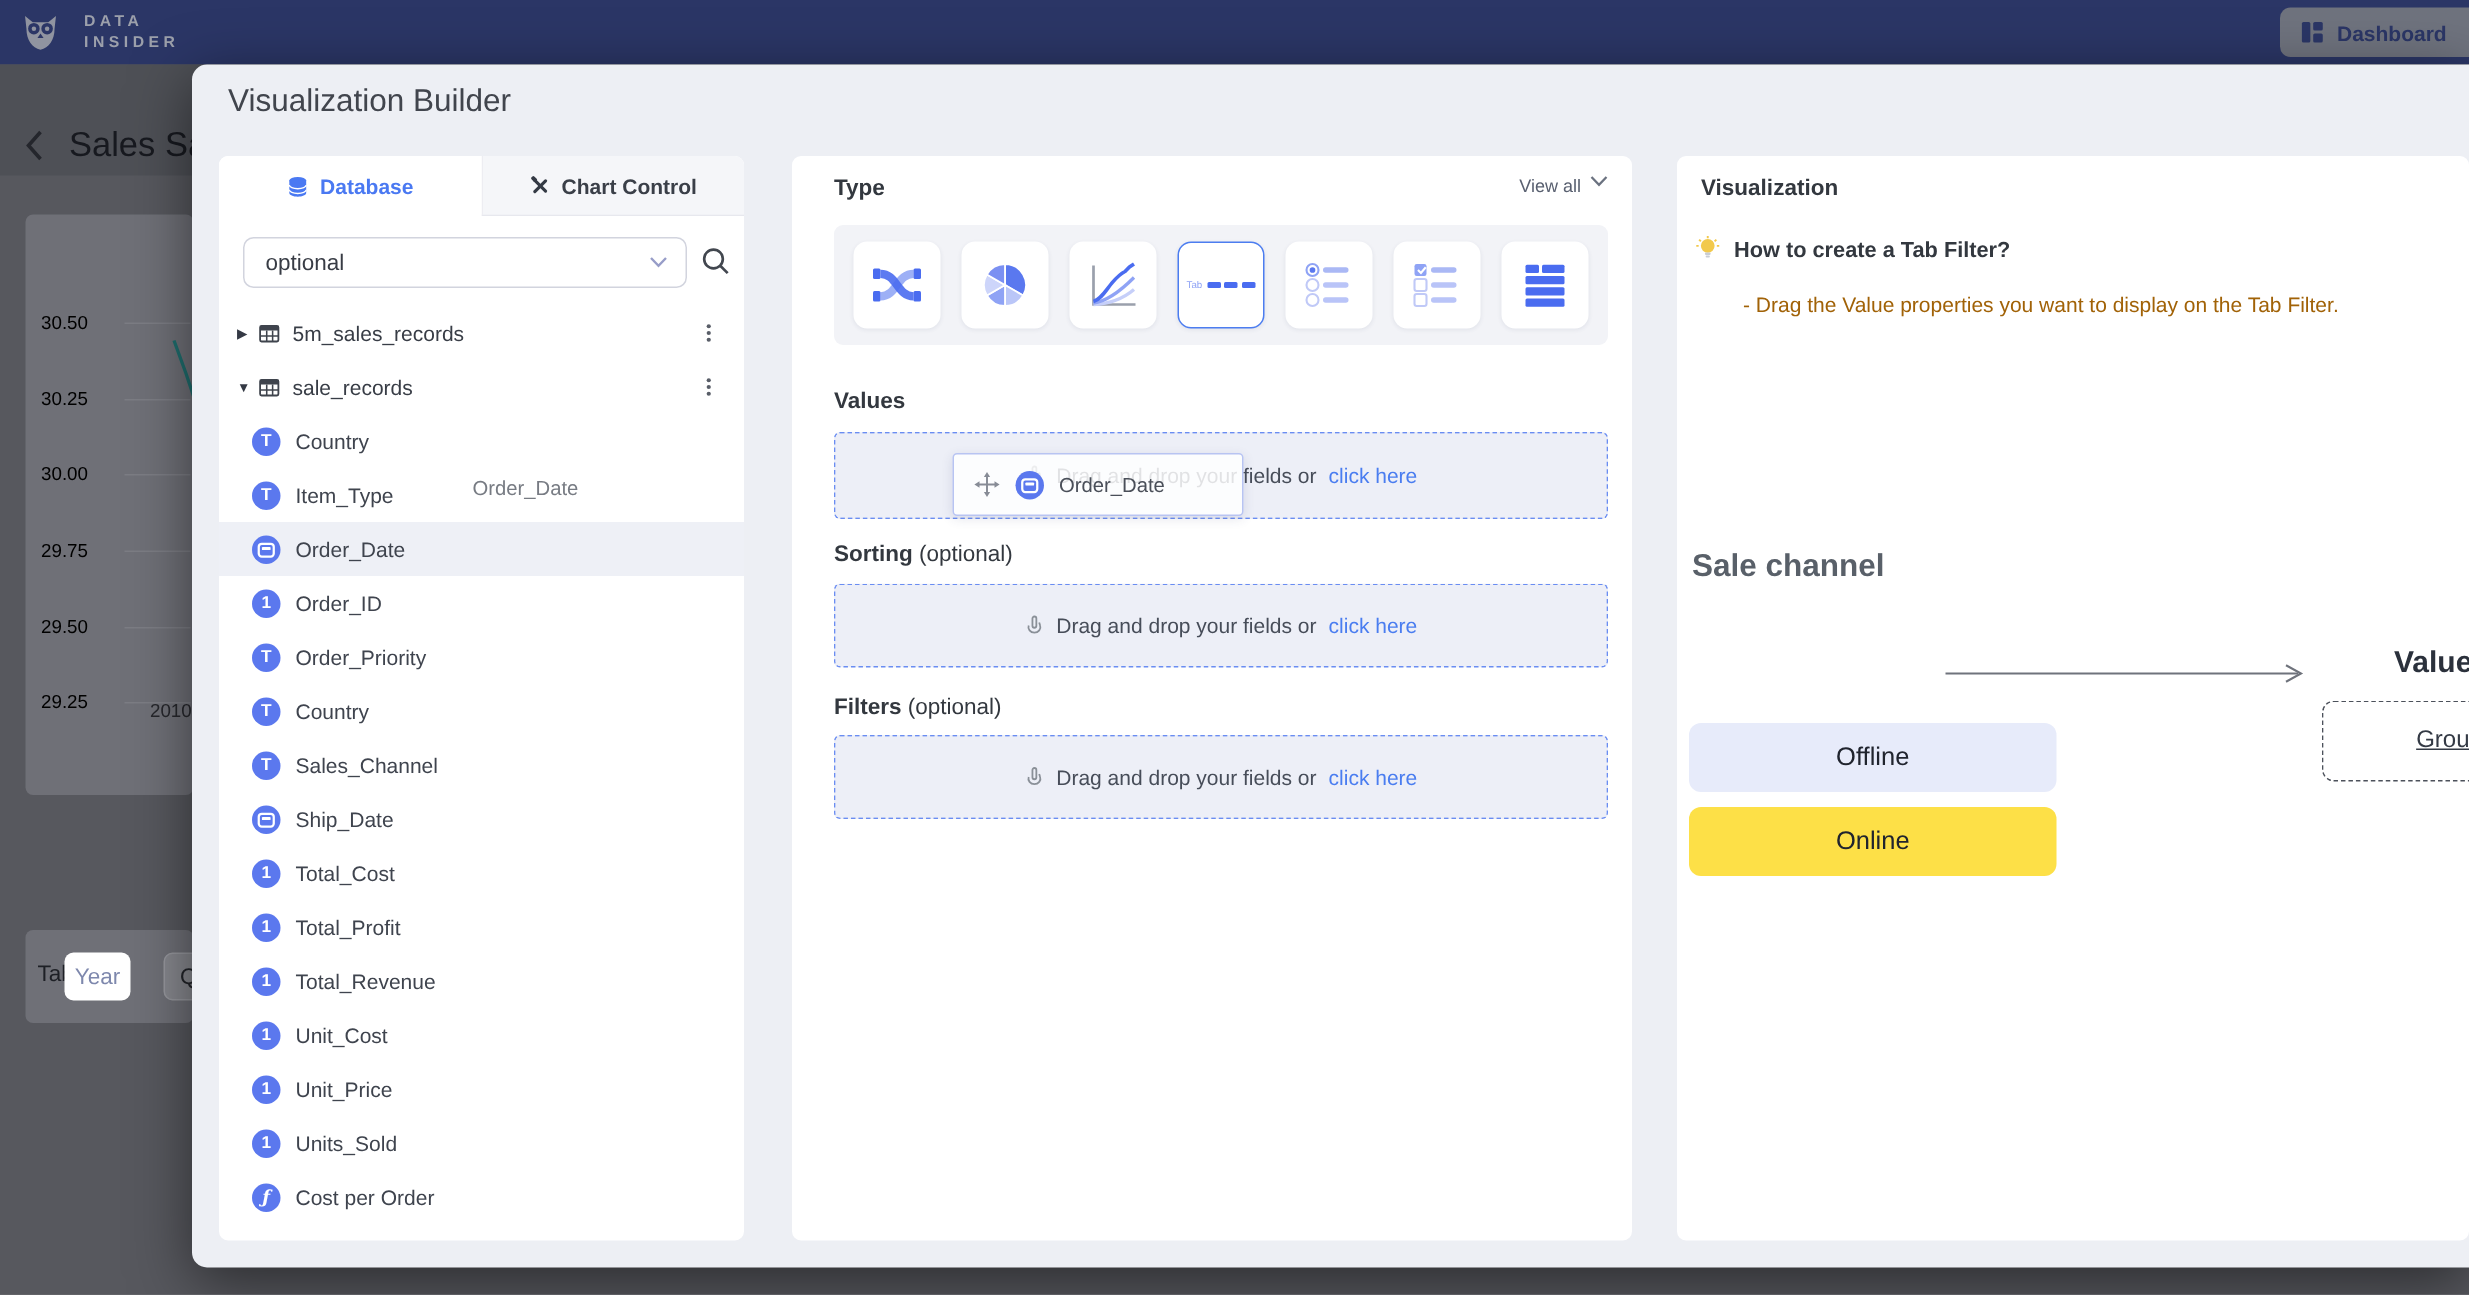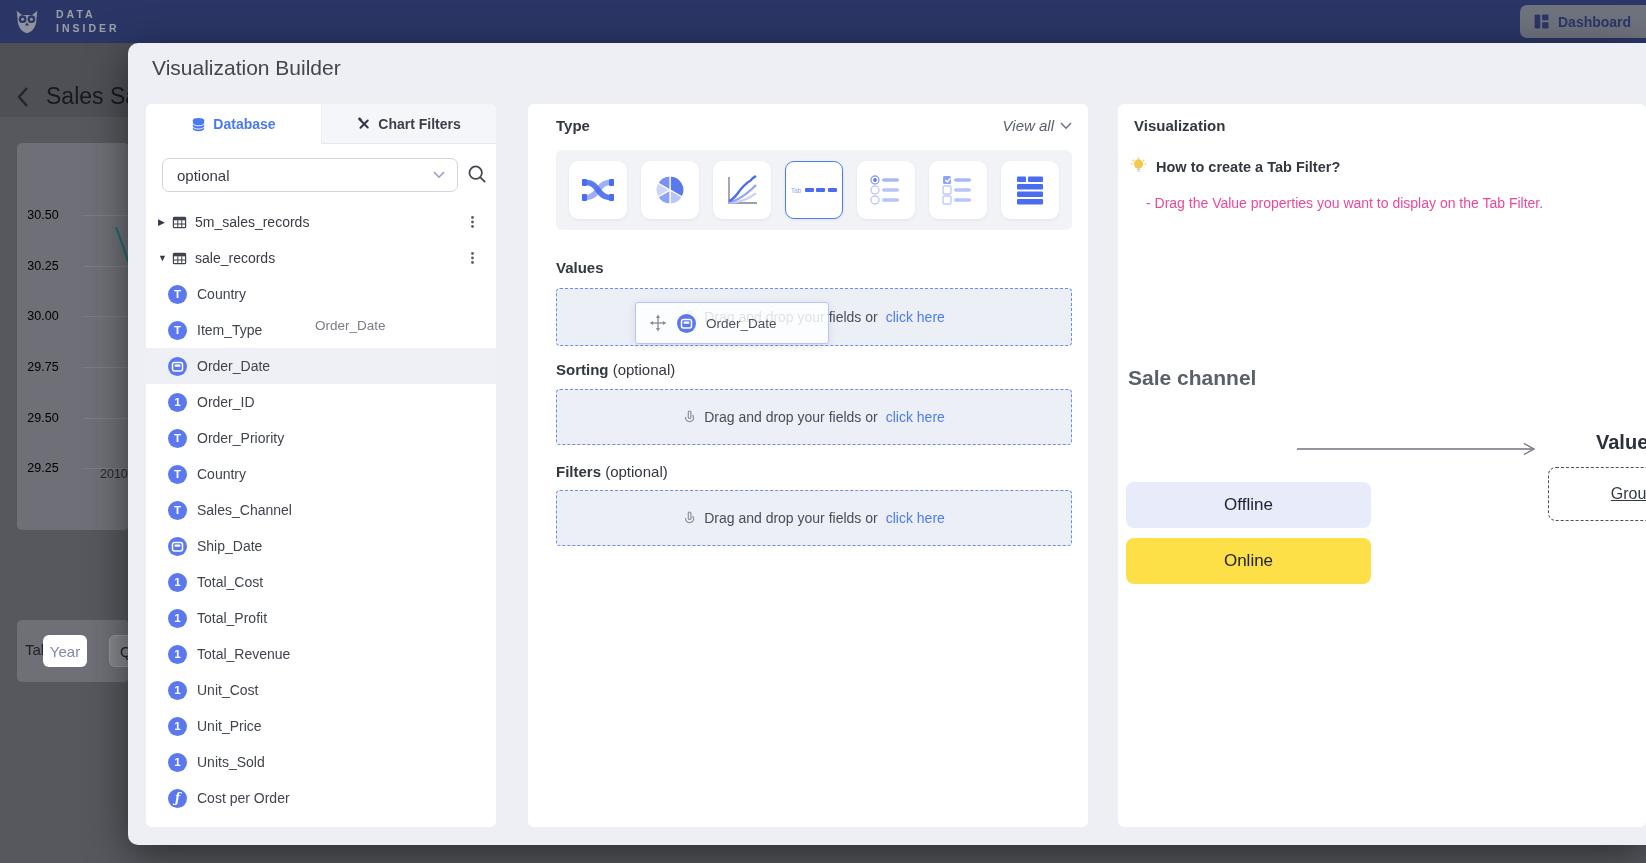--- a/index.html
+++ b/index.html
@@ -52,21 +52,21 @@
   .ficon{margin-left:22px;margin-right:10px;width:19px;height:19px;border-radius:50%;background:#5b78ee;
          color:#fff;display:flex;align-items:center;justify-content:center;font-size:11.5px;font-weight:bold;flex:0 0 auto;}
   .ficon.f-function{font-style:italic;font-family:"DejaVu Serif",serif;font-size:12px;}
   .trow.selected{background:#eef0f6;}
   #drag-ghost{left:169px;top:214px;font-size:13.5px;color:#60656e;opacity:.85;}
 
   
   .sec-label{font-size:15px;font-weight:bold;color:#33383f;}
   .sec-label .opt{font-weight:normal;margin-top:20px;}
   #type-label{left:28px;top:13px;}
-  #view-all{right:16px;top:13px;display:flex;align-items:center;gap:6px;font-size:15px;color:#596070;cursor:pointer;font-style:italic;}
+  #view-all{right:16px;top:13px;display:flex;gap:6px;font-size:12px;color:#596070;cursor:pointer;}
   #tile-strip{left:28px;top:46px;width:516px;height:80px;background:#f2f3f7;border-radius:6px;
               display:flex;align-items:center;gap:14px;padding-left:13px;box-sizing:border-box;}
   .tile{width:58px;height:58px;background:#fff;border-radius:9px;box-shadow:0 1px 3px rgba(40,50,90,.08);
         display:flex;align-items:center;justify-content:center;cursor:pointer;box-sizing:border-box;flex:0 0 auto;}
   .tile.selected{border:1.5px solid #4c7df0;}
   #tab-tile-inner{display:flex;align-items:center;gap:2.5px;}
   #tab-tile-inner .txt{font-size:6.5px;color:#8fa3f5;margin-right:1px;}
   #tab-tile-inner .dash{width:9px;height:4.5px;background:#4a6cf0;border-radius:1px;}
   #values-label{left:28px;top:155px;}
   #sorting-label{left:28px;top:257px;}
@@ -80,21 +80,21 @@
   .dz-link{color:#4a7df0;cursor:pointer;}
   #drag-chip{left:107px;top:198px;width:194px;height:42px;background:rgba(255,255,255,.84);
              border:1px solid #b8c4f2;border-radius:3px;box-shadow:0 2px 8px rgba(50,60,110,.12);
              display:flex;align-items:center;gap:10px;padding-left:13px;box-sizing:border-box;}
   #drag-chip .chip-label{font-size:13.5px;color:#4a4f59;}
 
   
   #viz-label{left:16px;top:13px;}
   #tip-bulb{left:12px;top:53px;}
   #tip-title{left:38px;top:55px;font-size:14.5px;font-weight:bold;color:#33383f;}
-  #tip-body{left:28px;top:91px;font-size:14px;color:#ec4899;}
+  #tip-body{left:44px;top:91px;font-size:14px;color:#a16207;}
   #preview-heading{left:10px;top:262px;font-size:21px;font-weight:bold;color:#596069;}
   .pv-btn{position:absolute;left:8px;width:245px;border-radius:8px;display:flex;align-items:center;justify-content:center;cursor:pointer;}
   #btn-showall{top:320px;height:48px;background:#5a6ff0;color:#fff;font-size:17.5px;font-weight:bold;}
   #btn-offline{top:378px;height:46px;background:#e7ebfa;color:#20242e;font-size:17px;}
   #btn-online{top:434px;height:46px;background:#fde047;color:#20242e;font-size:17px;}
   #anno-arrow{left:177px;top:334px;}
   #anno-value{left:478px;top:327px;font-size:20px;font-weight:bold;color:#2b313c;white-space:nowrap;}
   #anno-group-box{left:430px;top:363px;width:170px;height:54px;border:1.5px dashed #4c515b;border-radius:8px;
                   display:flex;align-items:center;justify-content:center;box-sizing:border-box;}
   #anno-group-box span{font-size:16px;color:#343a45;text-decoration:underline;white-space:nowrap;}
@@ -182,21 +182,21 @@
       <div class="db-tab" id="tab-chartcontrol">
         <span style="display:flex;">
           <svg width="14" height="14" viewBox="0 0 16 16">
             <g fill="#343a45">
               <rect x="7" y="1" width="2.4" height="14" rx="1.2" transform="rotate(45 8 8)"></rect>
               <rect x="7" y="1" width="2.4" height="14" rx="1.2" transform="rotate(-45 8 8)"></rect>
               <rect x="1.2" y="1.2" width="4.6" height="3" rx="1" transform="rotate(45 3.5 2.7)"></rect>
             </g>
           </svg>
         </span>
-        <span>Chart Filters</span>
+        <span>Chart Control</span>
       </div>
 
       <div class="abs" id="db-select">
         <span>optional</span>
         <svg width="12" height="8" viewBox="0 0 12 8">
           <polyline points="1,1 6,6.2 11,1" fill="none" stroke="#979dc8" stroke-width="1.6"></polyline>
         </svg>
       </div>
       <span class="abs" id="search-icon">
         <svg width="20" height="20" viewBox="0 0 18 18">

